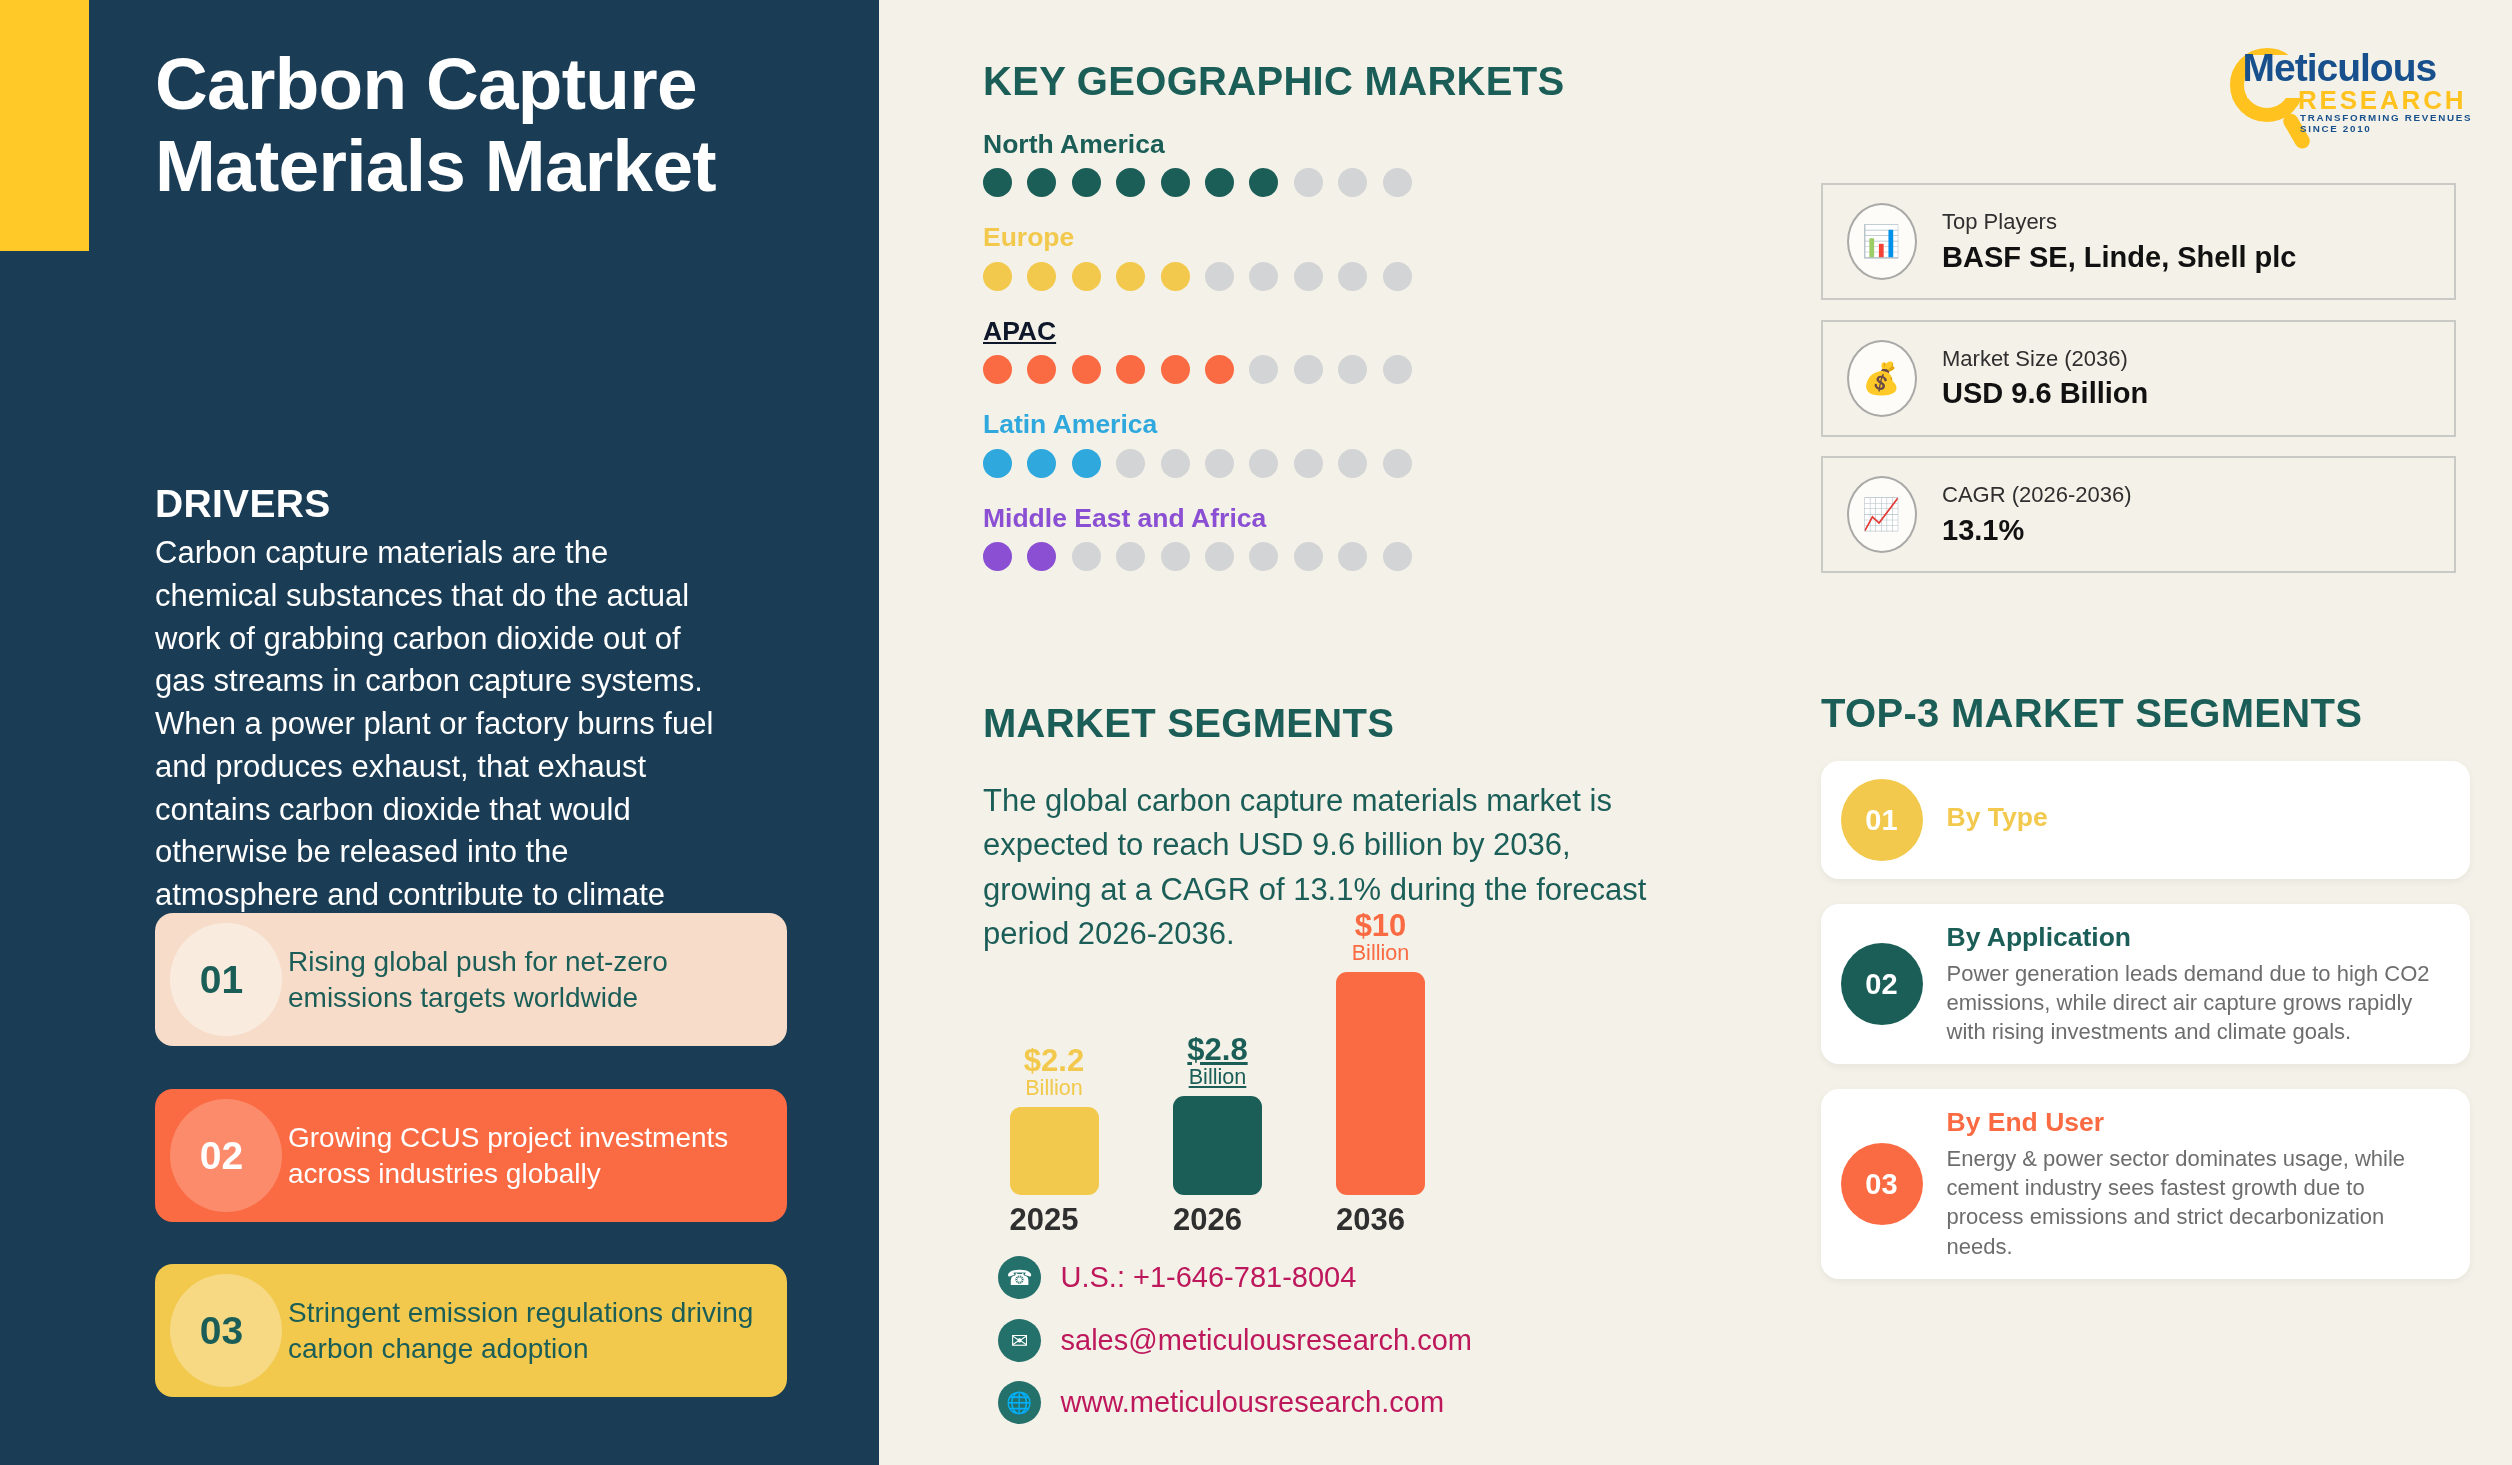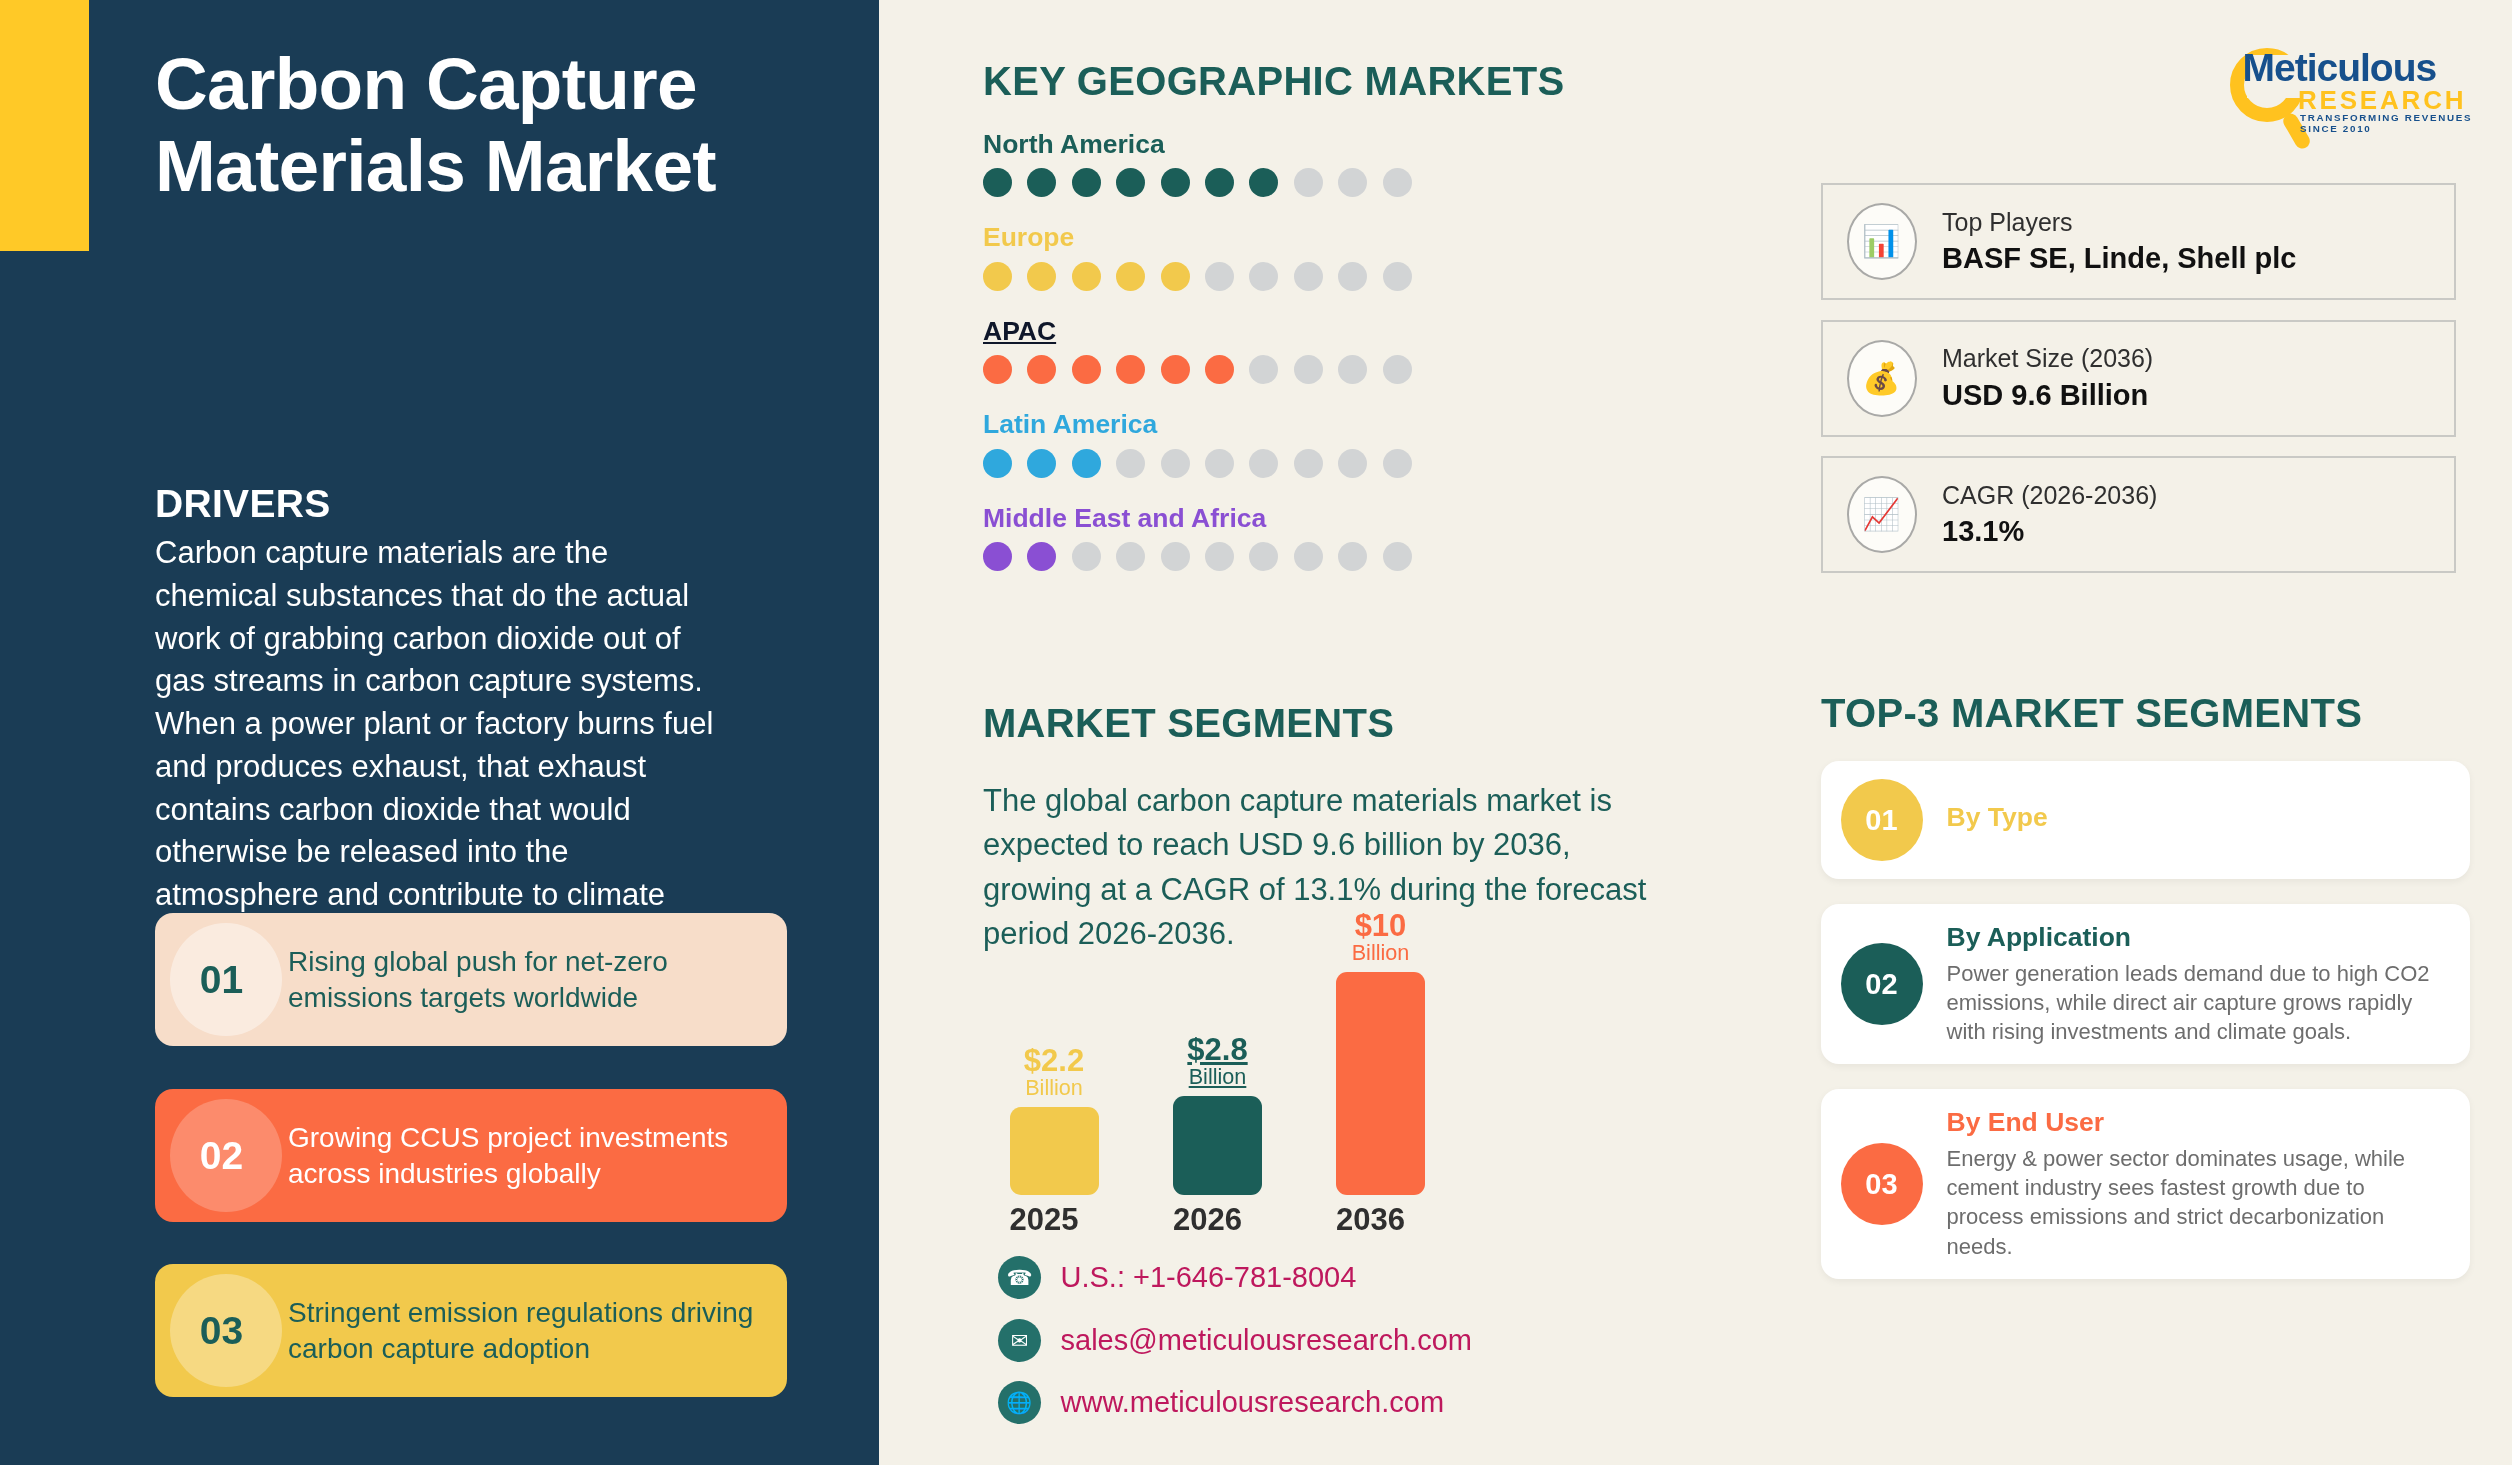--- a/index.html
+++ b/index.html
@@ -169,21 +169,21 @@
     height: 117px;
   }
   .stat-icon {
     width: 70px; height: 77px;
     border: 2.8px solid #a9a9a7; border-radius: 50%;
     background: #fdfcf8;
     display: flex; align-items: center; justify-content: center;
     margin-right: 25px; flex: 0 0 70px;
     font-size: 31px;
   }
-  .stat-label { font-size: 25px; color: #2f2f2f; margin-bottom: 5.6px; }
+  .stat-label { font-size: 22px; color: #2f2f2f; margin-bottom: 5.6px; }
   .stat-value { font-size: 29px; font-weight: bold; color: #111111; }
 
   
   #segments-section { position: absolute; left: 1821px; top: 691px; width: 649px; }
   .segment-card {
     background: #ffffff;
     border-radius: 18px;
     margin-top: 25px;
     padding: 18px 24px 18px 19.5px;
     display: flex; align-items: center;
@@ -216,21 +216,21 @@
   <div class="driver-card c2">
     <div class="driver-num">
         <span>02</span>
       </div>
     <div class="driver-text">Growing CCUS project investments across industries globally</div>
   </div>
   <div class="driver-card c3">
     <div class="driver-num">
         <span>03</span>
       </div>
-    <div class="driver-text">Stringent emission regulations driving carbon capture adoption</div>
+    <div class="driver-text">Stringent emission regulations driving carbon change adoption</div>
   </div>
 </div>
 
 <div id="geo-section">
   <div class="section-title">KEY GEOGRAPHIC MARKETS</div>
   <div id="geo-rows">
       <div class="geo-row">
         <div class="geo-label" style="color: rgb(27, 94, 88);">North America</div>
         <div class="geo-dots">
           <div class="geo-dot" style="background: rgb(27, 94, 88);"></div>

